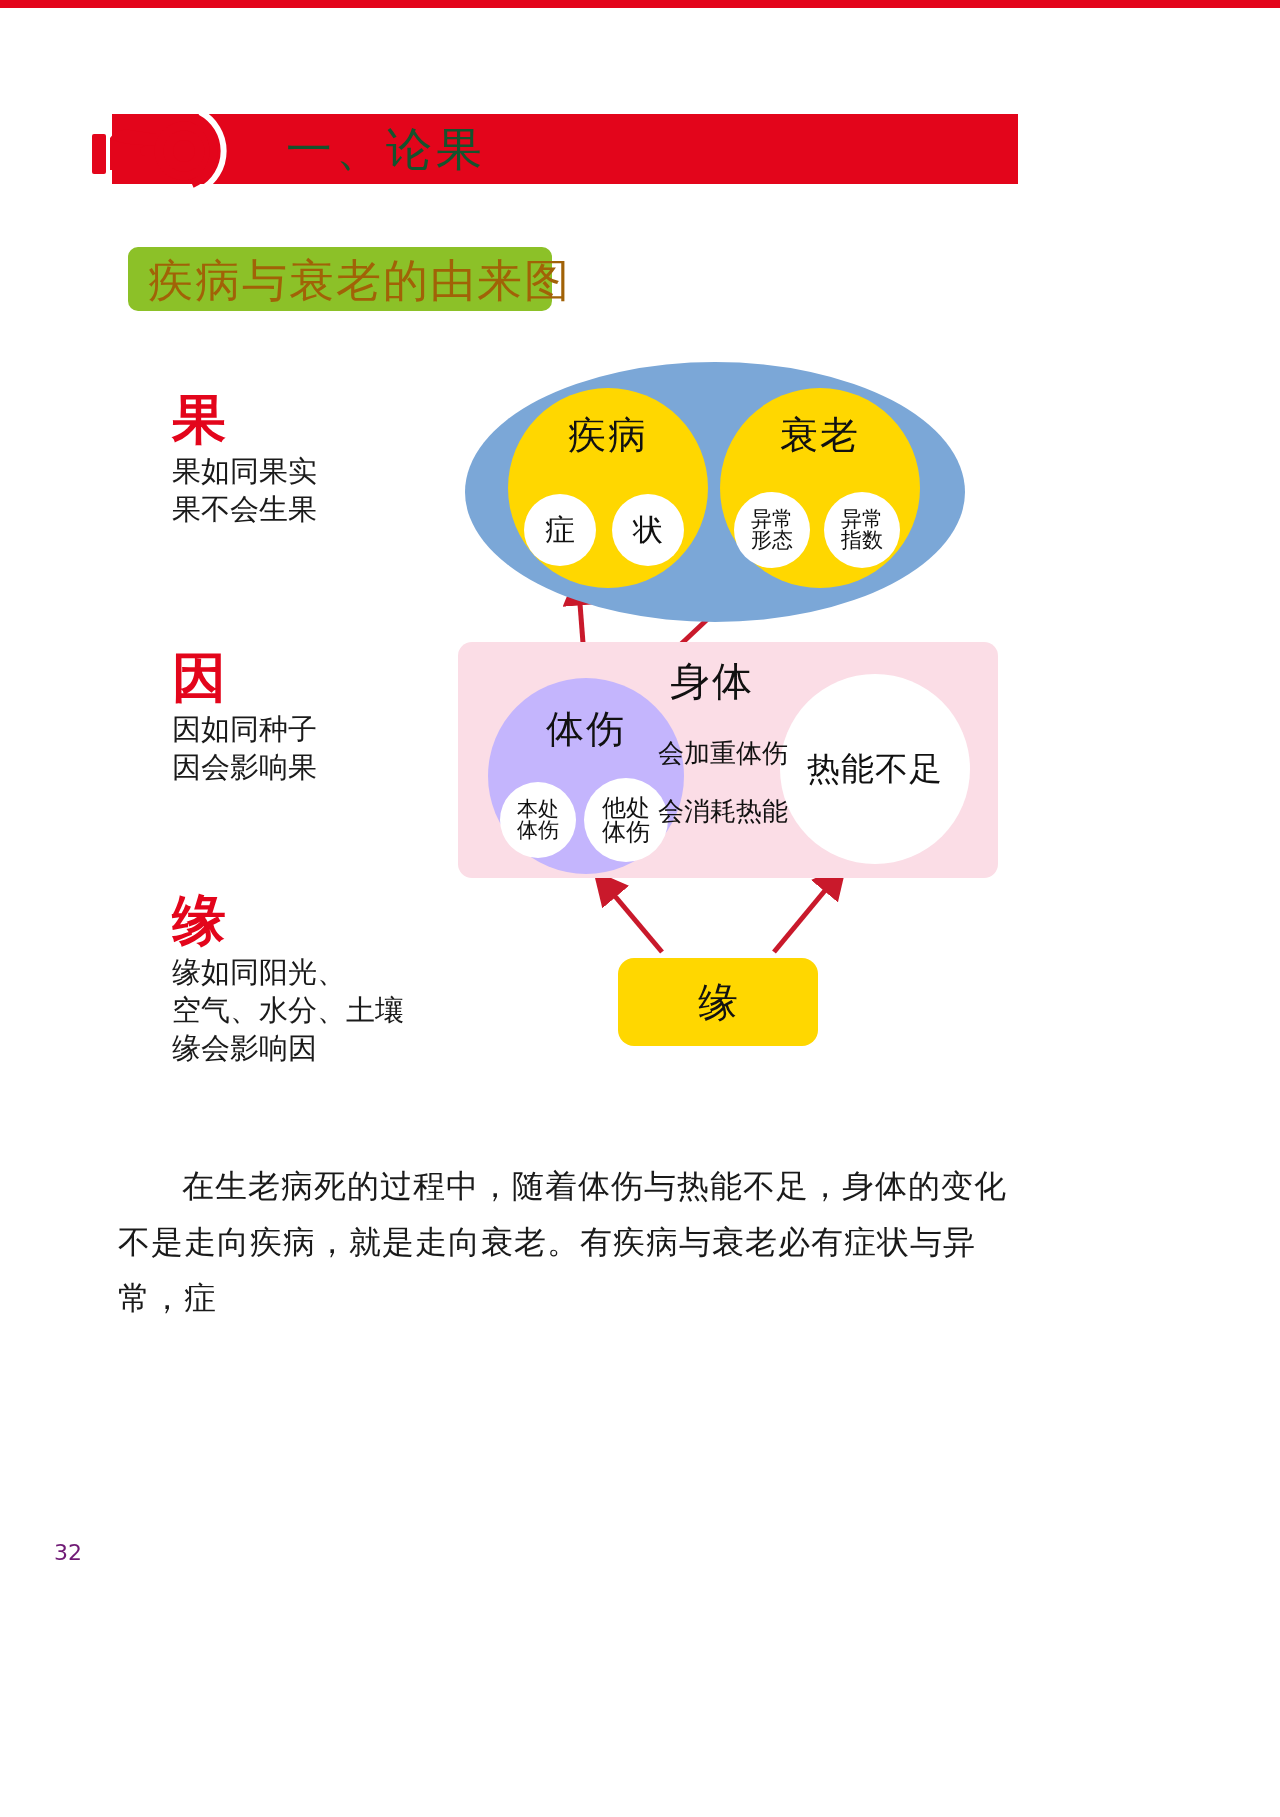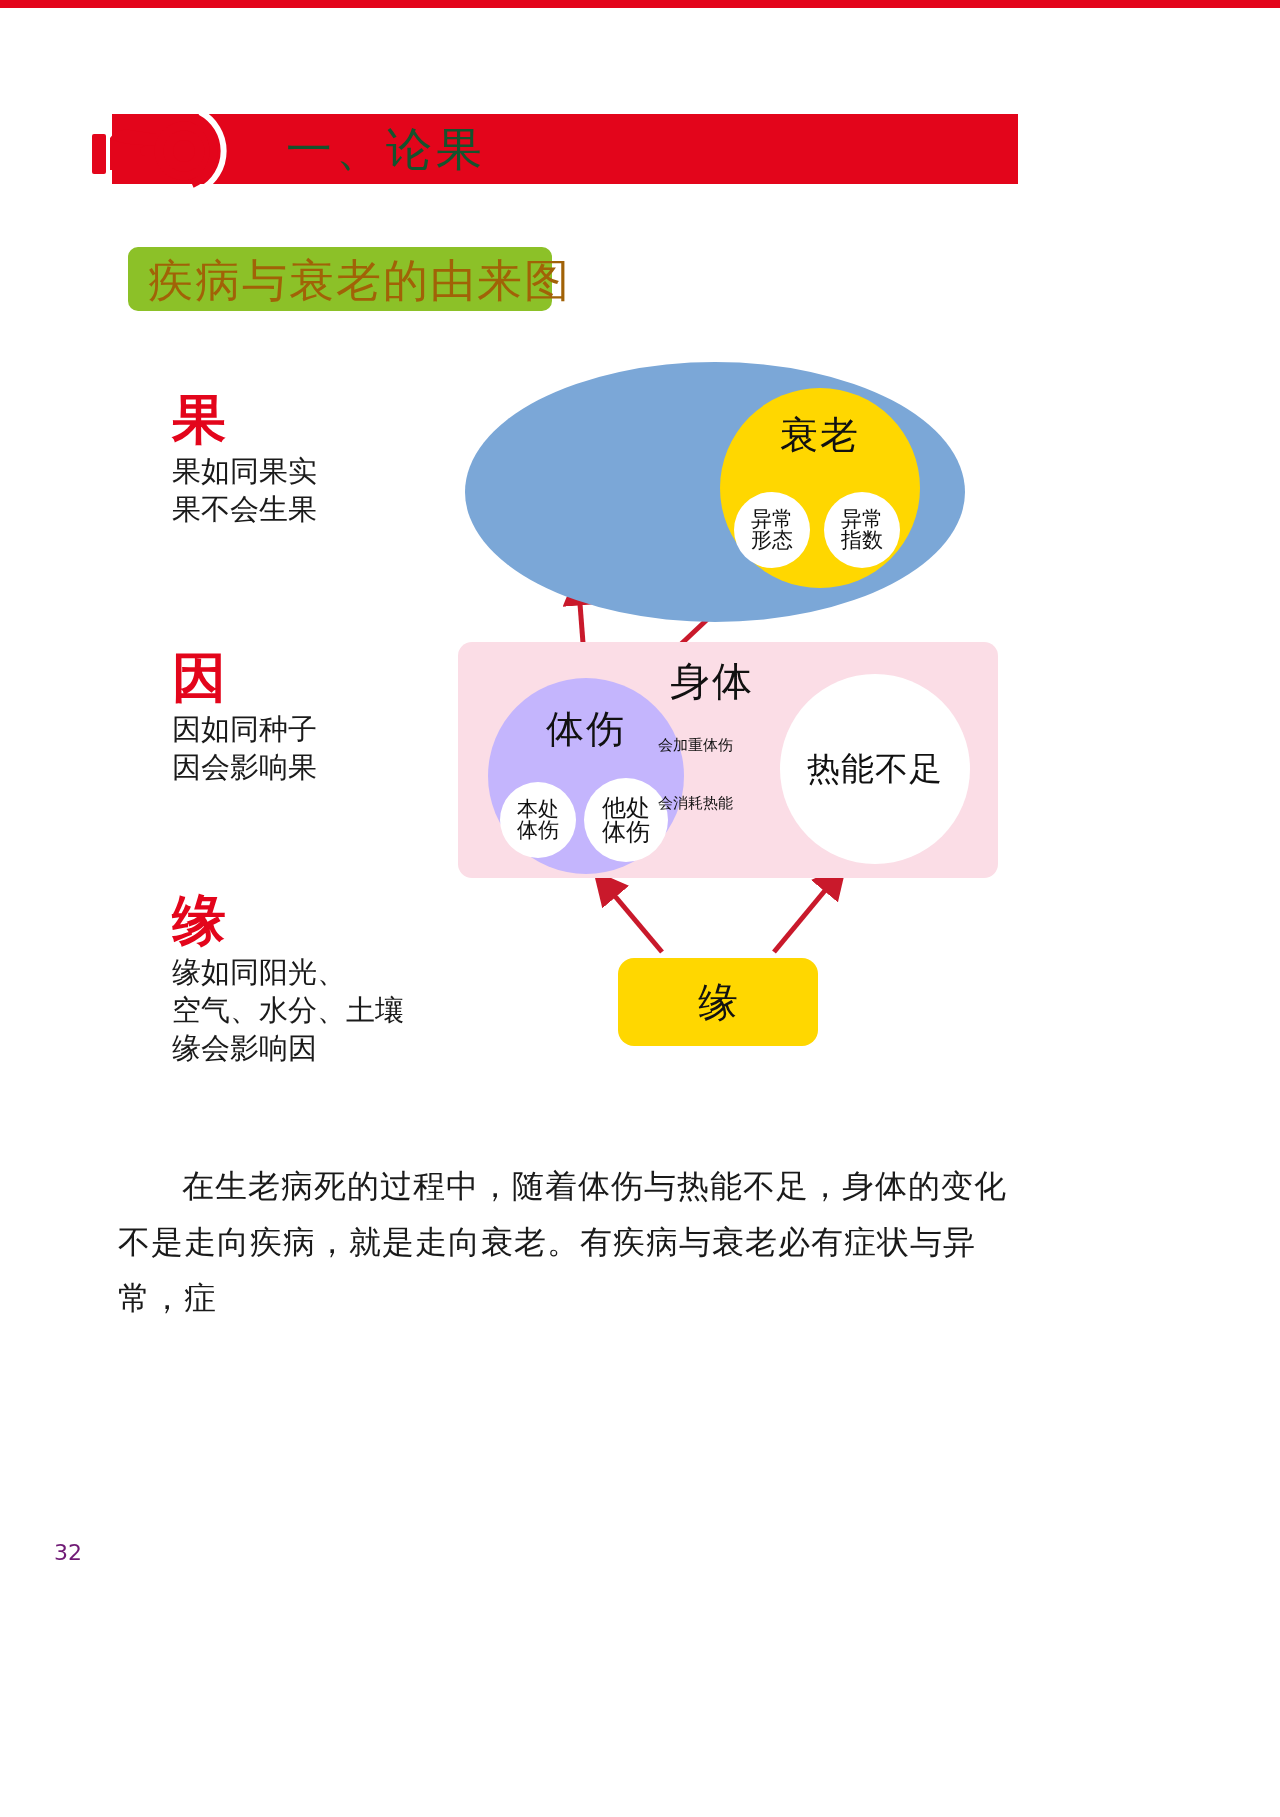--- a/index.html
+++ b/index.html
@@ -109,21 +109,21 @@
 
   #circle-renneng{
     position:absolute;left:350px;top:334px;width:190px;height:190px;
     background:#ffffff;border-radius:50%;
     display:flex;align-items:center;justify-content:center;
     font-size:33px;color:#111;font-family:Liberation Mono, monospace;
     letter-spacing:1px;
   }
 
   .arrow-label{
-    position:absolute;font-size:15px;color:#111;
+    position:absolute;font-size:26px;color:#111;
     font-family:"DejaVu Sans",sans-serif;white-space:nowrap;
   }
   #lbl-jiazhong{left:228px;top:396px;}
   #lbl-xiaohao{left:228px;top:454px;}
 
   #yuan-box{
     position:absolute;left:188px;top:618px;width:200px;height:88px;
     background:#ffd700;border-radius:16px;
     display:flex;align-items:center;justify-content:center;
     font-size:40px;color:#111;font-family:"DejaVu Sans",sans-serif;
@@ -205,20 +205,25 @@
 
     <line x1="240" y1="487" x2="356" y2="487" stroke="#c9192b" stroke-width="5" marker-end="url(#ah)"></line>
 
     <line x1="232" y1="612" x2="168" y2="536" stroke="#c9192b" stroke-width="5" marker-end="url(#ah)"></line>
 
     <line x1="344" y1="612" x2="412" y2="530" stroke="#c9192b" stroke-width="5" marker-end="url(#ah)"></line>
   </svg>
 
   <div class="blue-ellipse"></div>
 
+  <div class="y-circle" id="circle-jibing">
+    <span class="head">疾病</span>
+    <span class="w-circle" id="zheng">症</span>
+    <span class="w-circle" id="zhuang">状</span>
+  </div>
 
   <div class="y-circle" id="circle-shuailao">
     <span class="head">衰老</span>
     <span class="w-circle" id="yichang-xingtai" style="white-space:pre-line">异常
 形态</span>
     <span class="w-circle" id="yichang-zhishu" style="white-space:pre-line">异常
 指数</span>
   </div>
 
   <div id="pink-box"></div>

